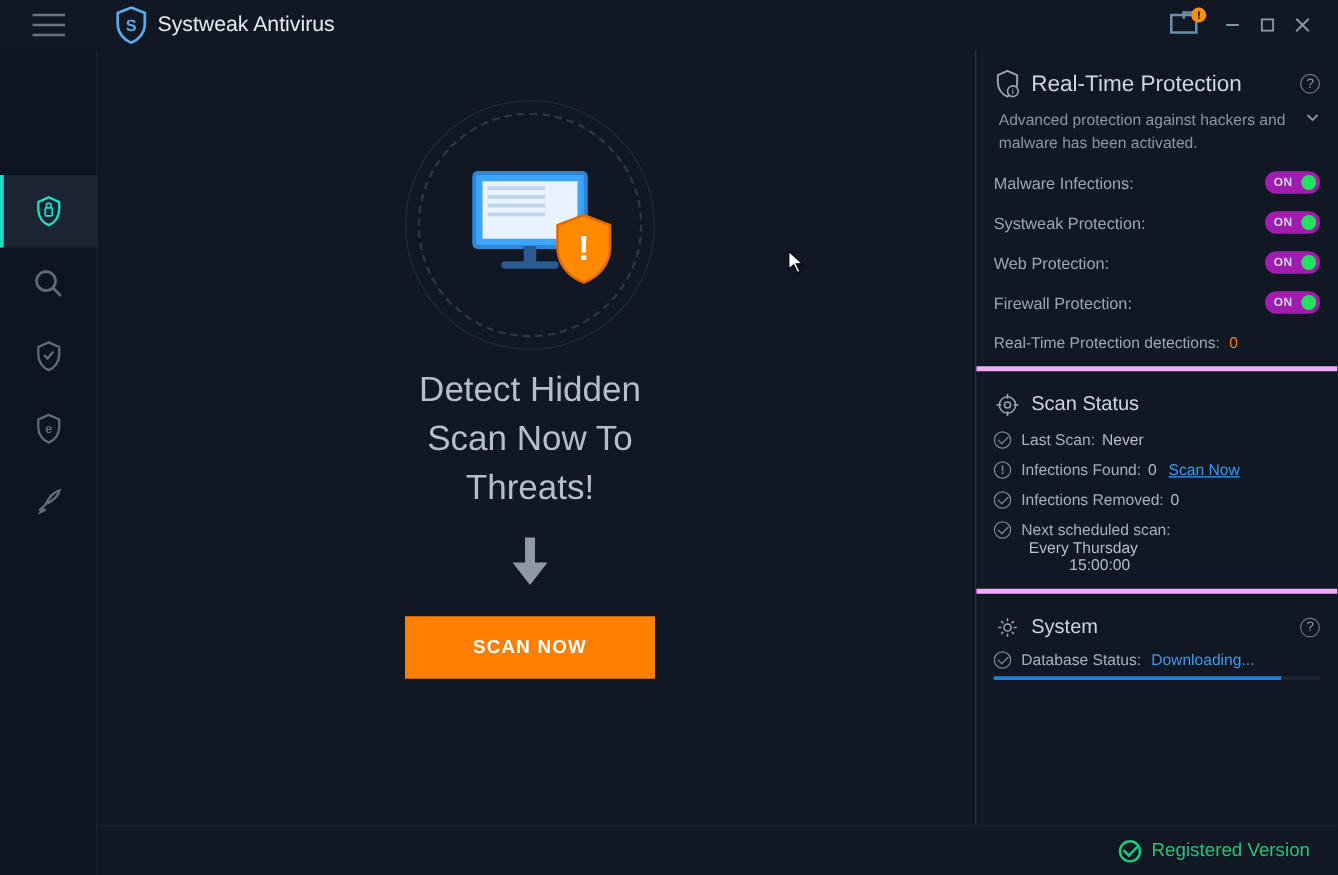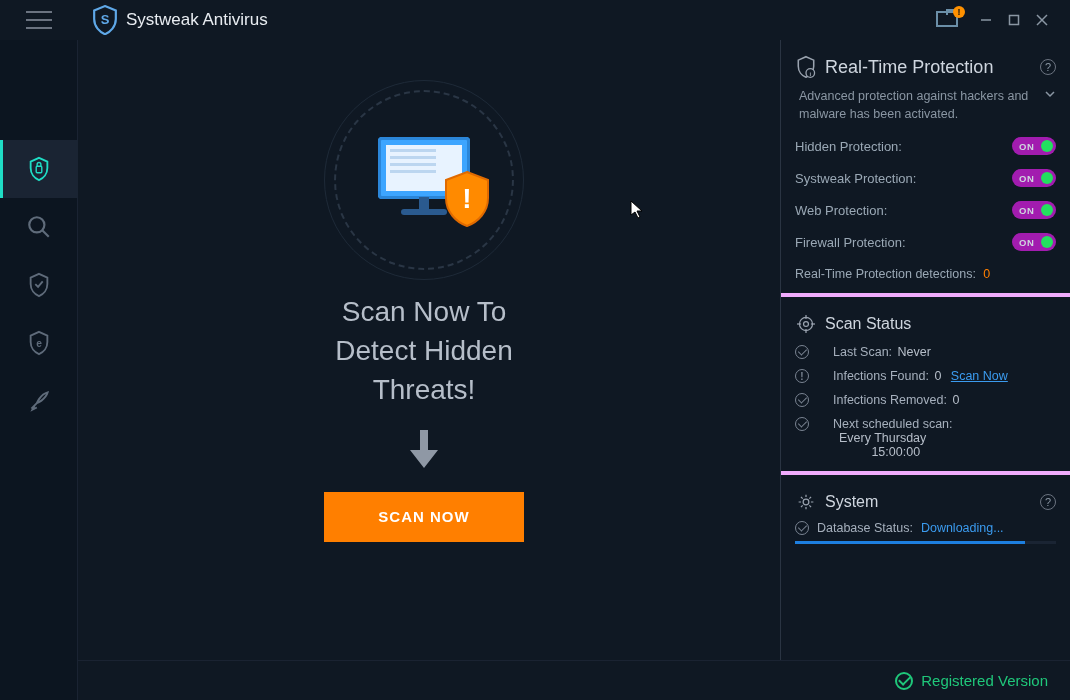--- a/index.html
+++ b/index.html
@@ -190,21 +190,21 @@
   .toggle .knob {
     position: absolute; right: 3px; top: 3px;
     width: 12px; height: 12px; background: #23e05f; border-radius: 50%;
   }
   .detections-row {
     margin-top: 16px; font-size: 12.5px; color: #9aa8b5;
   }
   .detections-row .det-count { color: #ff7f00; margin-left: 4px;}
   
   .status-row {
-    display: flex; align-items: flex-start; gap: 24px;
+    display: flex; align-items: flex-start; gap: 8px;
     font-size: 12.5px; color: #a6b0bd; margin-top: 10px;
   }
   .status-row .label {}
   .status-row .value { color: #b6bec9; margin-left: 2px;}
   .status-row .link { color: #3b9bef; text-decoration: underline; cursor: pointer; margin-left: 6px;}
   .status-row.sched .value { display: block; padding-left: 0;}
   .status-row.sched .valwrap { display:flex; flex-direction:column;}
   
   .system-db-row {
     display: flex; align-items: center; gap: 8px;
@@ -330,22 +330,22 @@
       <div class="monitor-base"></div>
     </div>
     <div class="shield-badge">
       <svg viewBox="0 0 50 58">
           <path d="M25 2 L46 10 V28 C46 42 36 52 25 56 C14 52 4 42 4 28 V10 Z" fill="#ff8a00" stroke="#e06a00" stroke-width="2"></path>
           <text x="25" y="38" text-anchor="middle" fill="#fff" font-size="28" font-weight="bold">!</text>
         </svg>
     </div>
   </div>
   <div class="main-heading">
+    <div>Detect Hidden</div>
     <div>Scan Now To</div>
-    <div>Detect Hidden</div>
     <div>Threats!</div>
   </div>
   <div class="arrow-down">
     <svg viewBox="0 0 36 42">
         <path d="M14 2 H22 V22 H32 L18 40 L4 22 H14 Z" fill="#8f98a5"></path>
       </svg>
   </div>
   <button class="scan-button">SCAN NOW</button>
 </div>
 
@@ -365,21 +365,21 @@
       <span class="help">?</span>
     </div>
     <div class="rp-desc">
       <span>Advanced protection against hackers and malware has been activated.</span>
       <span class="chev"><svg width="12" height="12">
             <path d="M2 4 L6 8 L10 4" fill="none" stroke="#8a96a3" stroke-width="1.5"></path>
           </svg></span>
     </div>
 
     <div class="toggle-row">
-      <span>Hidden Protection:</span>
+      <span>Malware Infections:</span>
       <div class="toggle">
         <span class="on-txt">ON</span>
         <span class="knob"></span>
       </div>
     </div>
     <div class="toggle-row">
       <span>Systweak Protection:</span>
       <div class="toggle">
         <span class="on-txt">ON</span>
         <span class="knob"></span>

